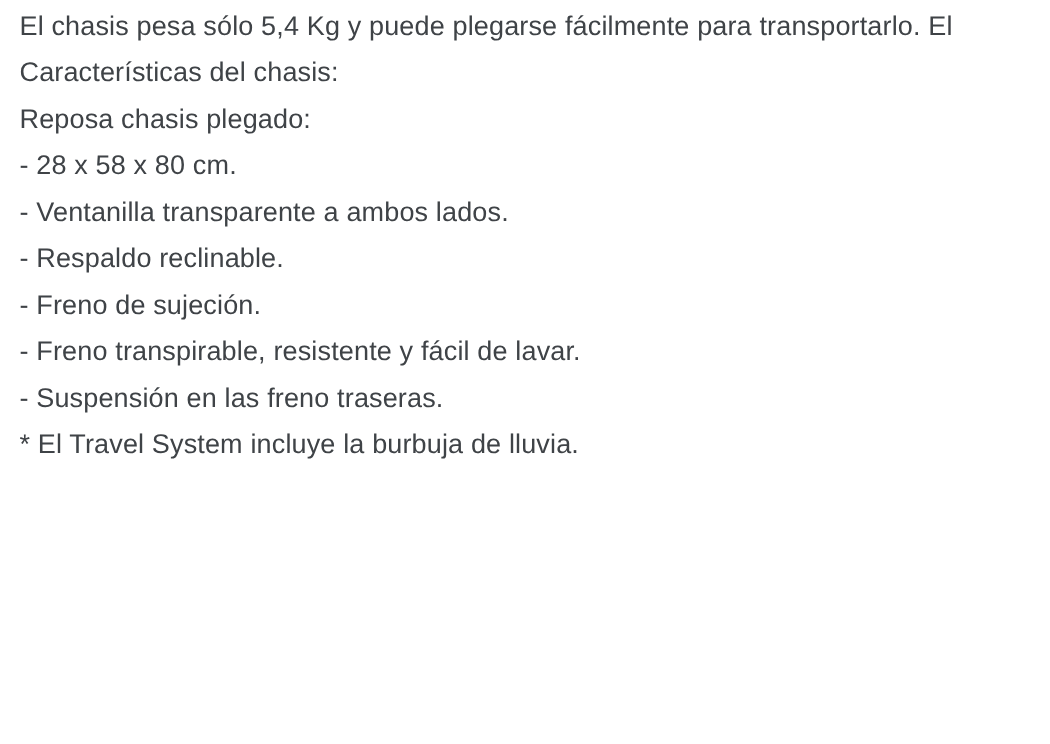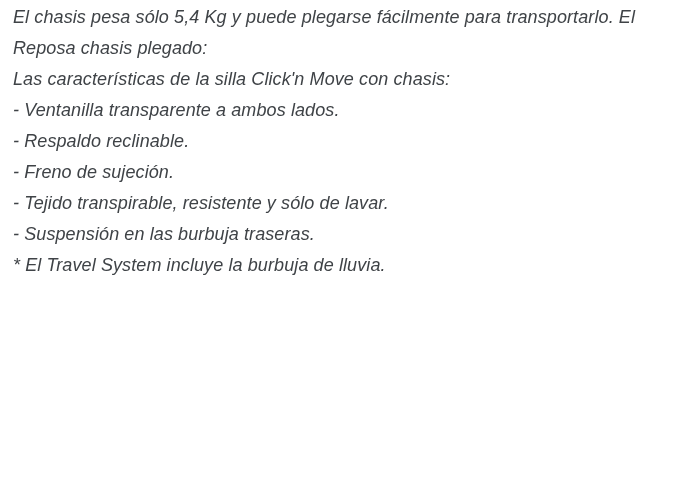--- a/index.html
+++ b/index.html
@@ -18,29 +18,29 @@
     padding: 2px 8px 0 13px;
     font-family: "Liberation Sans", "DejaVu Sans", sans-serif;
     font-size: 18px;
     line-height: 31px;
     font-weight: 400;
     color: #3f4347;
     letter-spacing: 0.1px;
   }
   .text-line {
     white-space: nowrap;
-    font-style: italic;
   }
 </style>
 </head>
 <body style="background: rgb(255, 255, 255);">
 
 <div class="text-block" id="text-block" style="color: rgb(63, 67, 71);">
     <div class="text-line">El chasis pesa sólo 5,4 Kg y puede plegarse fácilmente para transportarlo. El</div>
+    <div class="text-line">Características del chasis:</div>
     <div class="text-line">Reposa chasis plegado:</div>
-    <div class="text-line">Las características de la silla Click'n Move con chasis:</div>
+    <div class="text-line">- 28 x 58 x 80 cm.</div>
     <div class="text-line">- Ventanilla transparente a ambos lados.</div>
     <div class="text-line">- Respaldo reclinable.</div>
     <div class="text-line">- Freno de sujeción.</div>
-    <div class="text-line">- Tejido transpirable, resistente y sólo de lavar.</div>
-    <div class="text-line">- Suspensión en las burbuja traseras.</div>
+    <div class="text-line">- Freno transpirable, resistente y fácil de lavar.</div>
+    <div class="text-line">- Suspensión en las freno traseras.</div>
     <div class="text-line">* El Travel System incluye la burbuja de lluvia.</div>
   </div>
 
 </body></html>

